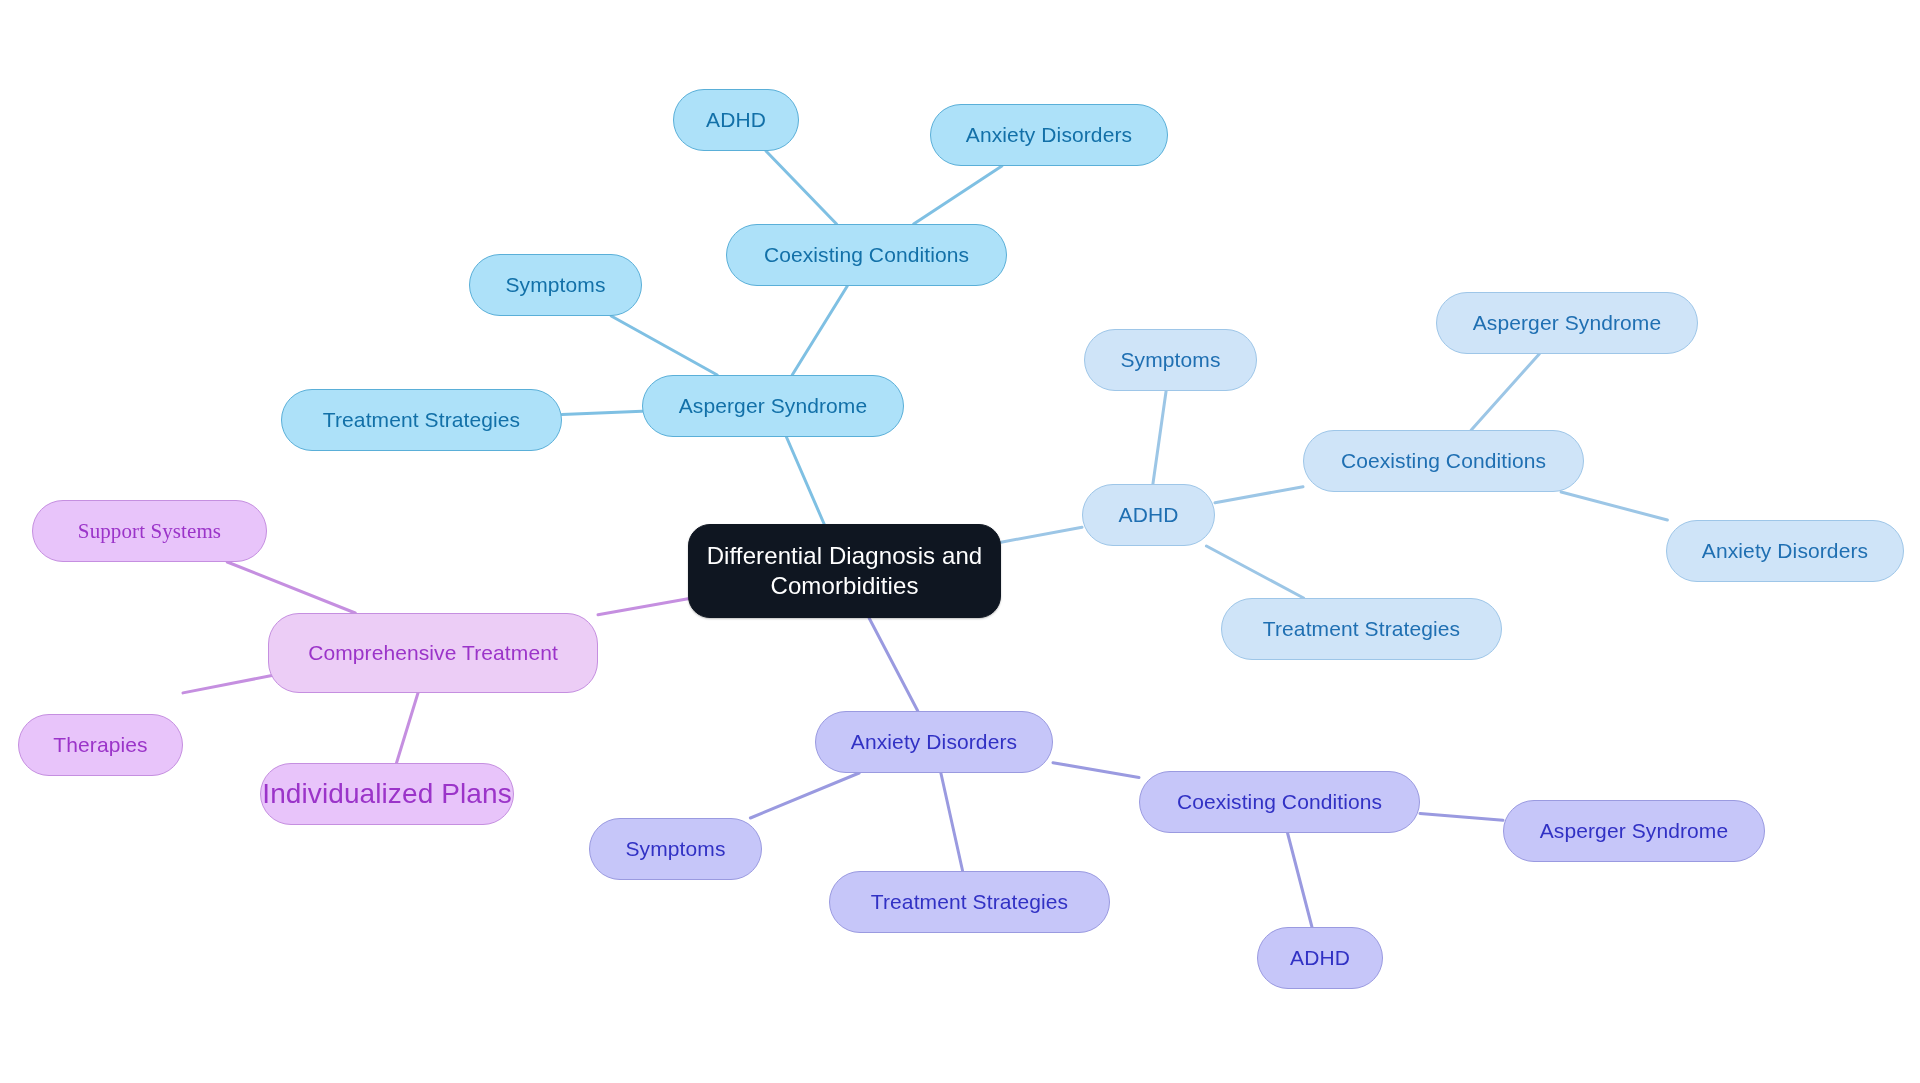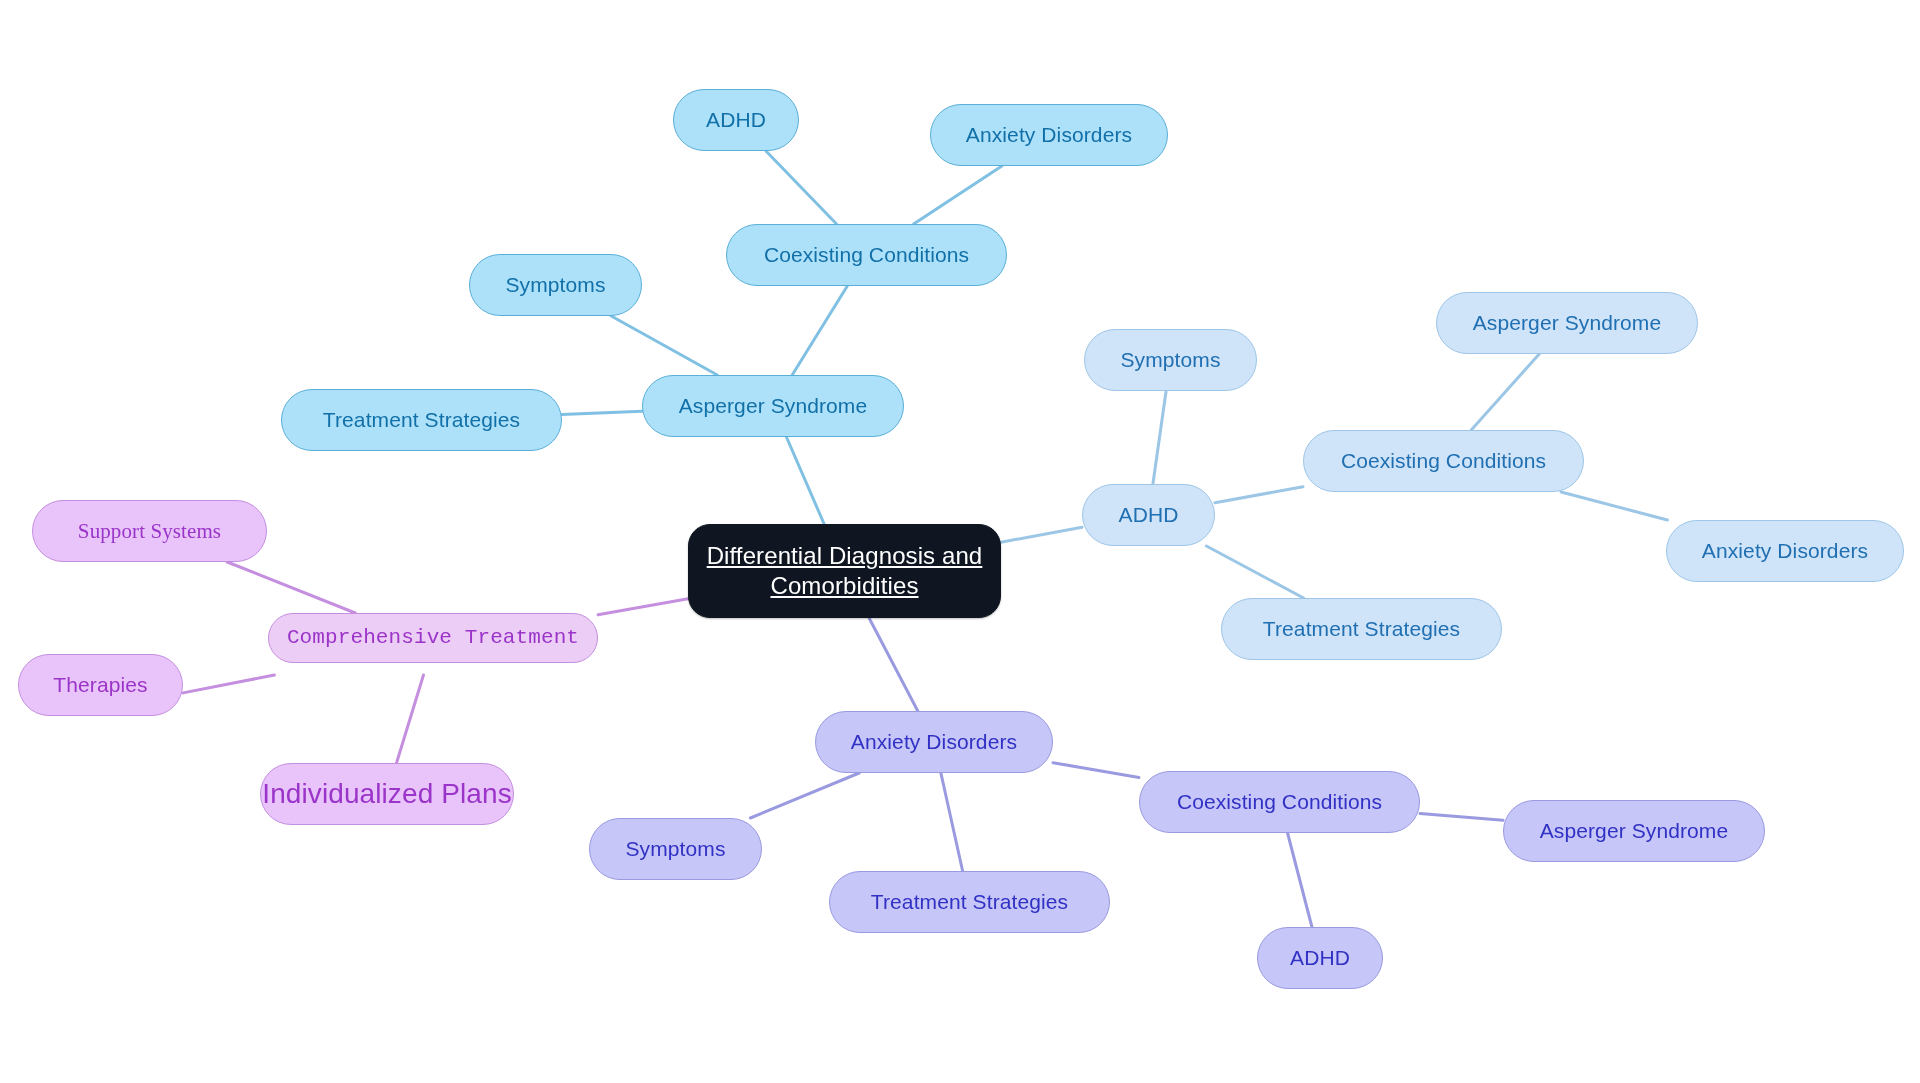--- a/index.html
+++ b/index.html
@@ -39,21 +39,20 @@
     letter-spacing: 0.1px;
   }
   .node-root {
     background: #0f1621;
     border-color: #0f1621;
     color: #ffffff;
     border-radius: 22px;
     font-size: 24px;
     padding: 6px 14px;
     box-shadow: 0 1px 2px rgba(0,0,0,0.25);
-    text-decoration: underline;
   }
   
   .c-blue {
     background: #ade1f9;
     border-color: #5aafd8;
     color: #1270a8;
   }
   
   .c-paleblue {
     background: #cfe4f8;
@@ -120,18 +119,18 @@
       <div class="node c-paleblue" style="left: 1221px; top: 598px; width: 281px; height: 62px; border-radius: 31px; font-size: 21px;">Treatment Strategies</div>
       <div class="node c-paleblue" style="left: 1303px; top: 430px; width: 281px; height: 62px; border-radius: 31px; font-size: 21px;">Coexisting Conditions</div>
       <div class="node c-paleblue" style="left: 1436px; top: 292px; width: 262px; height: 62px; border-radius: 31px; font-size: 21px;">Asperger Syndrome</div>
       <div class="node c-paleblue" style="left: 1666px; top: 520px; width: 238px; height: 62px; border-radius: 31px; font-size: 21px;">Anxiety Disorders</div>
       <div class="node c-periwinkle" style="left: 815px; top: 711px; width: 238px; height: 62px; border-radius: 31px; font-size: 21px;">Anxiety Disorders</div>
       <div class="node c-periwinkle" style="left: 589px; top: 818px; width: 173px; height: 62px; border-radius: 31px; font-size: 21px;">Symptoms</div>
       <div class="node c-periwinkle" style="left: 829px; top: 871px; width: 281px; height: 62px; border-radius: 31px; font-size: 21px;">Treatment Strategies</div>
       <div class="node c-periwinkle" style="left: 1139px; top: 771px; width: 281px; height: 62px; border-radius: 31px; font-size: 21px;">Coexisting Conditions</div>
       <div class="node c-periwinkle" style="left: 1503px; top: 800px; width: 262px; height: 62px; border-radius: 31px; font-size: 21px;">Asperger Syndrome</div>
       <div class="node c-periwinkle" style="left: 1257px; top: 927px; width: 126px; height: 62px; border-radius: 31px; font-size: 21px;">ADHD</div>
-      <div class="node c-lavender" style="left: 268px; top: 613px; width: 330px; height: 50px; border-radius: 31px; font-size: 21px; font-family: Liberation Mono, monospace;">Comprehensive Treatment</div>
+      <div class="node c-lavender" style="left: 268px; top: 613px; width: 330px; height: 80px; border-radius: 31px; font-size: 21px;">Comprehensive Treatment</div>
       <div class="node c-lavender-strong" style="left: 32px; top: 500px; width: 235px; height: 62px; border-radius: 31px; font-size: 21px; font-family: Liberation Serif, serif;">Support Systems</div>
-      <div class="node c-lavender-strong" style="left: 18px; top: 654px; width: 165px; height: 62px; border-radius: 31px; font-size: 21px;">Therapies</div>
+      <div class="node c-lavender-strong" style="left: 18px; top: 714px; width: 165px; height: 62px; border-radius: 31px; font-size: 21px;">Therapies</div>
       <div class="node c-lavender-strong" style="left: 260px; top: 763px; width: 254px; height: 62px; border-radius: 31px; font-size: 28px;">Individualized Plans</div>
     </div>
 </div>
 
 </body></html>

